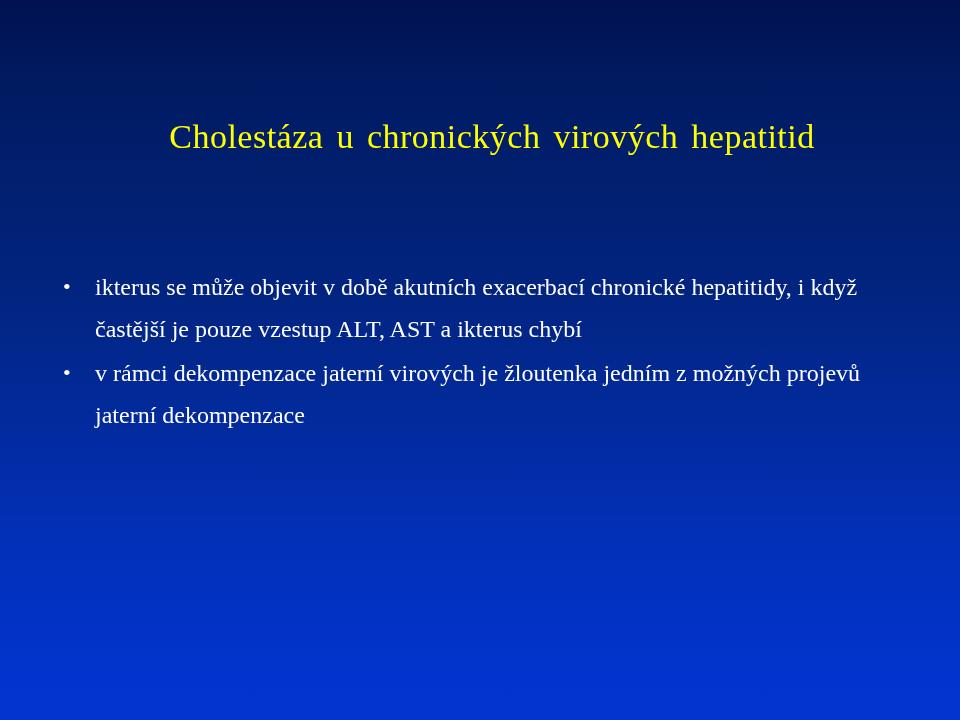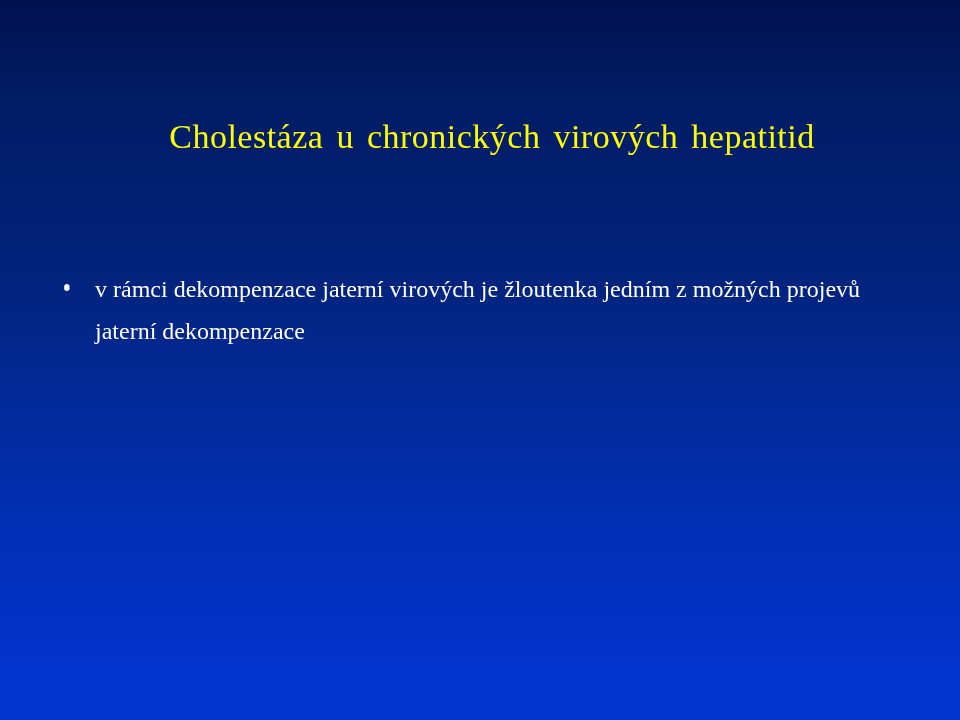--- a/index.html
+++ b/index.html
@@ -64,19 +64,20 @@
 </style>
 </head>
 <body>
 
 <div class="slide">
   <h1 class="slide-title">Cholestáza u chronických virových hepatitid</h1>
 
   <ul class="bullet-list">
     <li class="bullet-item">
       <span class="bullet-marker">•</span>
+      <span>ikterus se může objevit v době akutních exacerbací chronické hepatitidy, i když častější je pouze vzestup  ALT, AST a ikterus chybí</span>
     </li>
     <li class="bullet-item">
       <span class="bullet-marker">•</span>
       <span>v rámci dekompenzace jaterní virových je žloutenka jedním z možných projevů jaterní dekompenzace</span>
     </li>
   </ul>
 </div>
 
 </body></html>

